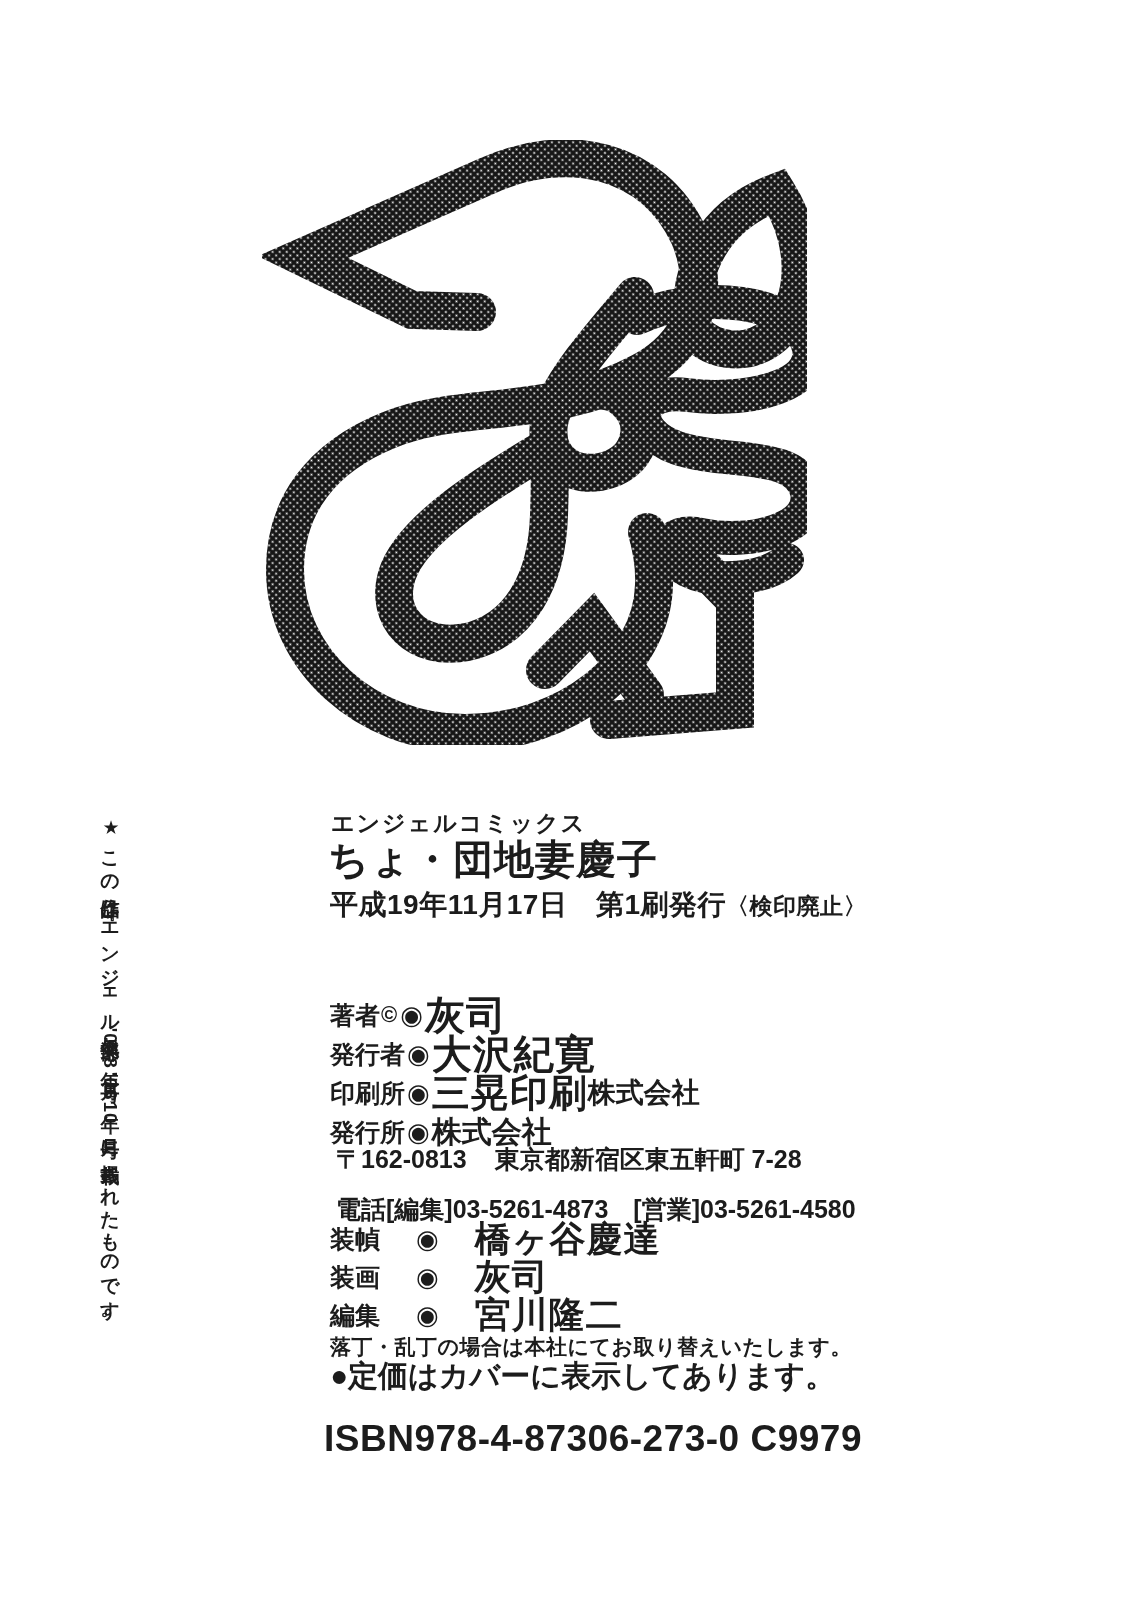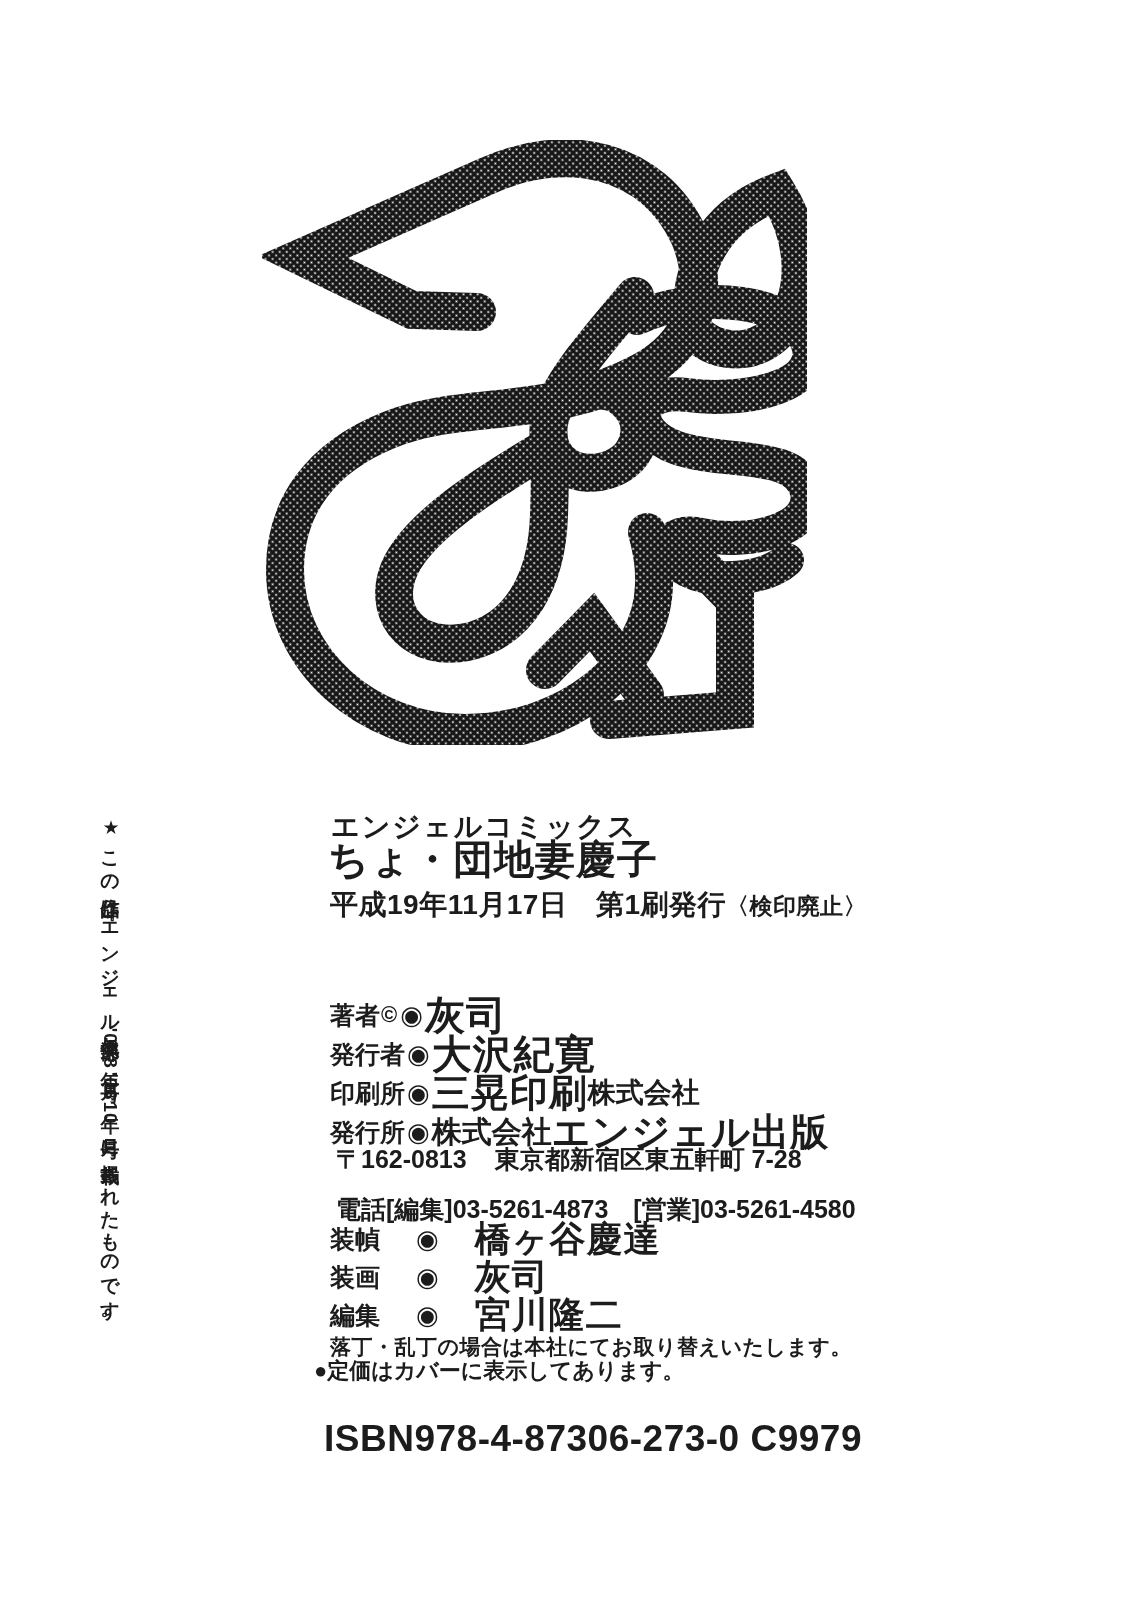--- a/index.html
+++ b/index.html
@@ -10,21 +10,21 @@
   }
   
   .logo-wrap{position:absolute;left:262px;top:140px;width:545px;height:605px;}
   
   .sidenote{
     position:absolute;left:94px;top:816px;height:660px;
     writing-mode:vertical-rl;text-orientation:mixed;
     font-size:19px;font-weight:bold;letter-spacing:1px;line-height:32px;
   }
   
-  .series{position:absolute;left:331px;top:808px;font-size:28px;font-weight:bold;letter-spacing:2px;}
+  .series{position:absolute;left:331px;top:808px;font-size:23px;font-weight:bold;letter-spacing:2px;}
   .title{position:absolute;left:328px;top:832px;font-size:40px;font-weight:bold;letter-spacing:1px;font-family:Liberation Mono, monospace;}
   .edition{position:absolute;left:330px;top:886px;font-size:28px;font-weight:bold;letter-spacing:0.5px;}
   .edition .note{font-size:23px;}
 
   .credits{position:absolute;left:330px;top:996px;}
   .row{display:flex;align-items:center;height:38px;}
   .credits .row{margin-bottom:1px;}
   .c-label{font-size:25px;font-weight:bold;}
   .c-mark{font-size:22px;font-weight:bold;margin:0 1px;}
   .c-bullet{font-size:26px;margin:0 2px;}
@@ -39,21 +39,21 @@
   .address .phone-line{margin-top:20px;}
 
   .staff{position:absolute;left:330px;top:1220px;}
   .staff .row{height:38px;gap:34px;}
   .staff .c-name{font-size:36px;}
 
   .notice-returns{
     position:absolute;left:330px;top:1333px;font-size:21px;font-weight:bold;
     font-family:"Liberation Serif","DejaVu Serif",serif;letter-spacing:0.5px;
   }
-  .notice-price{position:absolute;left:314px;top:1356px;font-size:22px;font-weight:bold;}
+  .notice-price{position:absolute;left:330px;top:1356px;font-size:30px;font-weight:bold;}
   .notice-copyright{
     position:absolute;left:330px;top:1380px;font-size:23px;font-weight:bold;
     font-family:"Liberation Serif","DejaVu Serif",serif;word-spacing:7px;
   }
   .isbn{position:absolute;left:324px;top:1418px;font-size:37px;letter-spacing:0.5px;font-weight:bold;}
 </style>
 </head>
 <body>
 
 <div class="page">
@@ -105,21 +105,20 @@
     <div class="row r2">
       <span class="c-label">印刷所</span>
         <span class="c-bullet">◉</span>
         <span class="c-name">三晃印刷</span>
         <span class="c-suffix">株式会社</span>
     </div>
     <div class="row r3">
       <span class="c-label">発行所</span>
         <span class="c-bullet">◉</span>
         <span class="c-prefix">株式会社</span>
-        <span class="c-name">エンジェル出版</span>
     </div>
   </div>
 
   <div class="address">
     <div><span>〒162-0813</span><span class="street">東京都新宿区東五軒町 7-28</span></div>
     <div class="phone-line">電話[編集]03-5261-4873　[営業]03-5261-4580</div>
   </div>
 
   <div class="staff">
     <div class="row">

